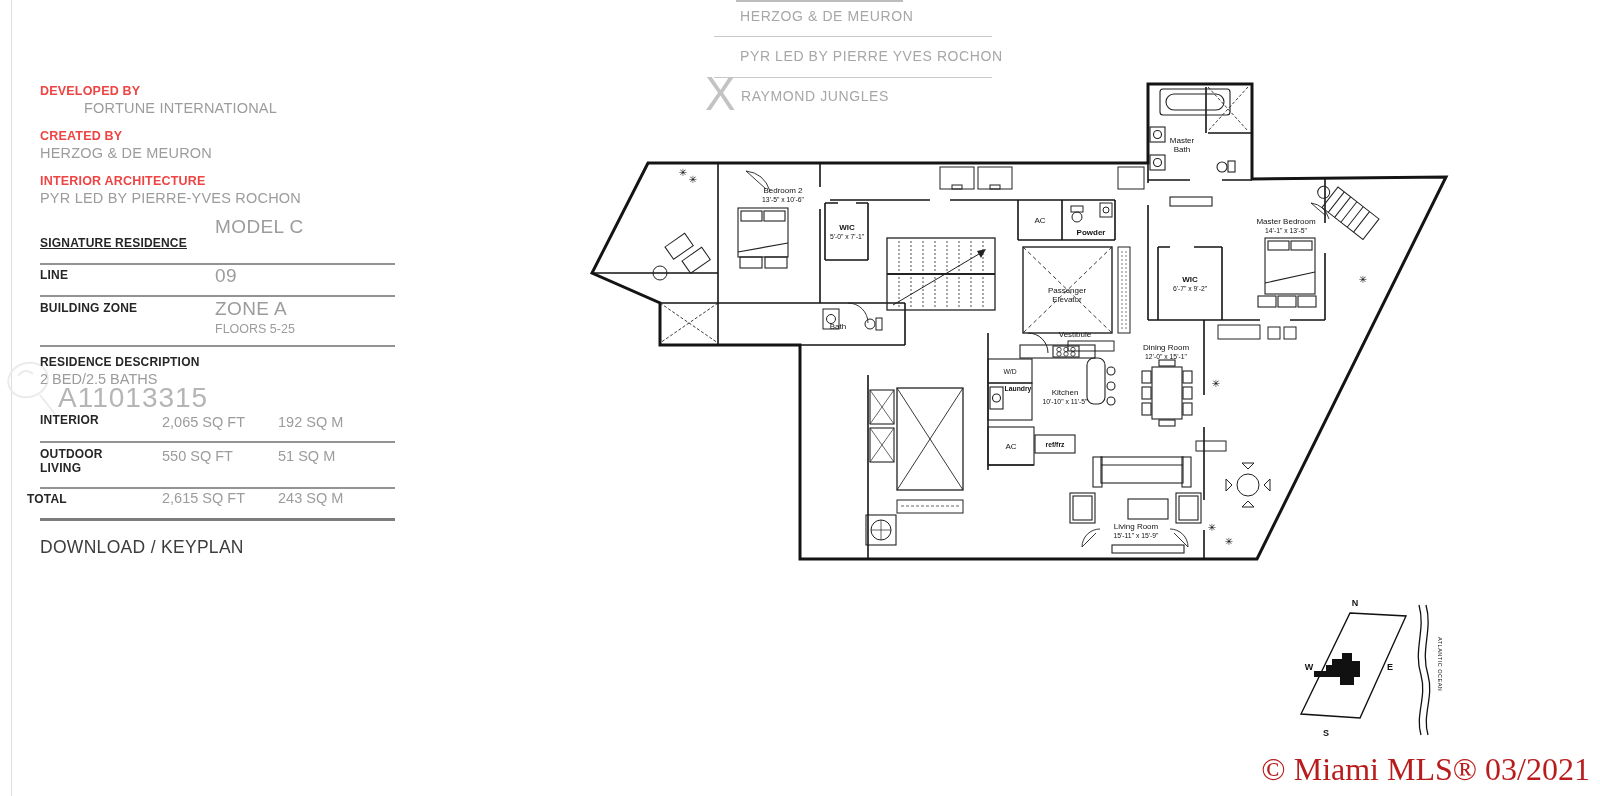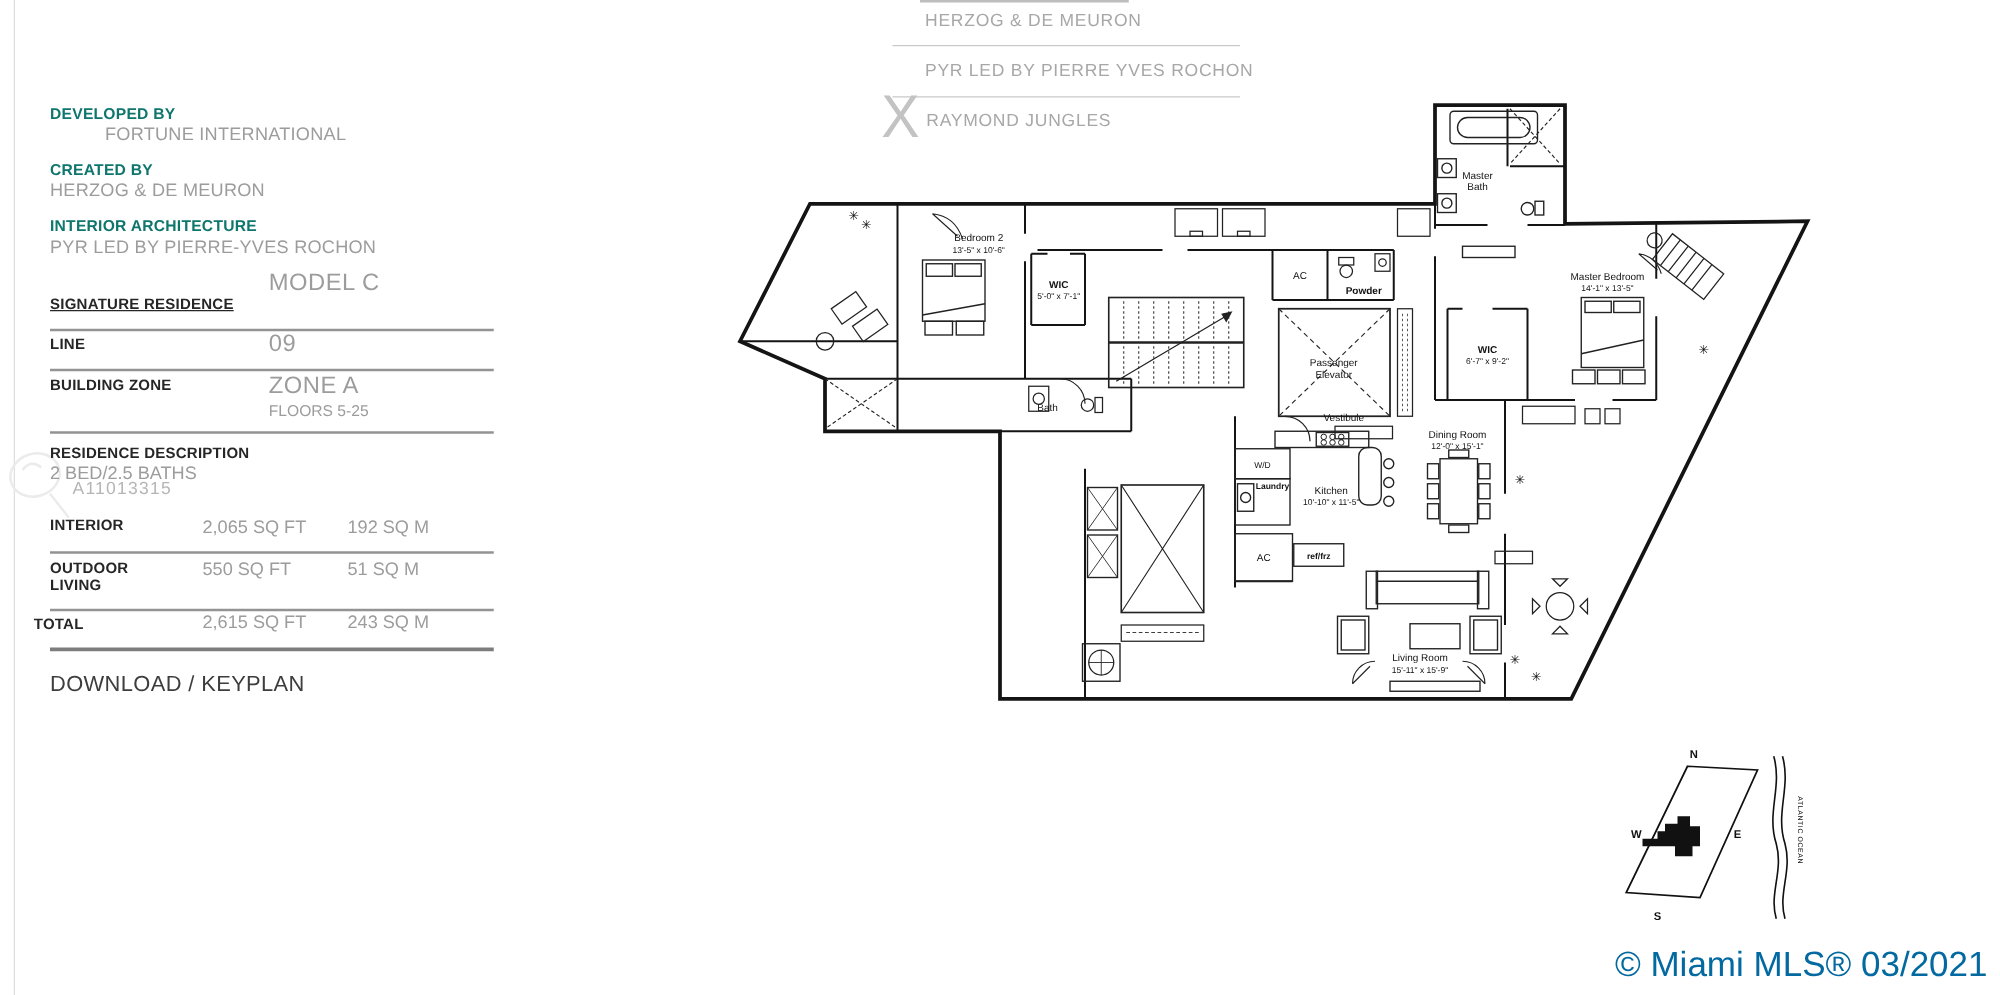--- a/index.html
+++ b/index.html
@@ -7,33 +7,33 @@
        font-family:"Liberation Sans", sans-serif;-webkit-font-smoothing:antialiased;}
   .abs{position:absolute;}
   
   .edge-line{left:11px;top:0;width:1px;height:796px;background:#dedede;}
   
   .tc-text{color:#a7a7a7;font-size:14px;letter-spacing:.6px;white-space:nowrap;}
   .tc-rule{height:1px;background:#c9c9c9;width:278px;left:714px;}
   .tc-rule0{height:2px;background:#bdbdbd;width:167px;left:736px;top:0;}
   .x-mark{color:#c3c3c3;font-size:46px;font-weight:300;line-height:1;transform:scaleY(1.05);}
   
-  .cr-label{color:#0f766e;font-size:12.5px;font-weight:bold;letter-spacing:.2px;white-space:nowrap;text-align:right;}
+  .cr-label{color:#ef4444;font-size:12.5px;font-weight:bold;letter-spacing:.2px;white-space:nowrap;text-align:right;}
   .cr-value{color:#9c9c9c;font-size:14.5px;letter-spacing:.2px;white-space:nowrap;}
   
   .sp-label{color:#262626;font-size:12px;font-weight:bold;letter-spacing:.2px;white-space:nowrap;}
   .sp-big{color:#9c9c9c;font-size:19px;letter-spacing:.4px;white-space:nowrap;}
   .sp-sub{color:#9c9c9c;font-size:12.5px;white-space:nowrap;text-align:center;}
   .sp-val{color:#9c9c9c;font-size:14.5px;white-space:nowrap;}
   .rule{height:1.5px;background:#939393;width:355px;left:40px;}
   .rule-heavy{height:2.5px;background:#7d7d7d;width:355px;left:40px;}
-  .mls-id{color:#b5b5b5;font-size:14px;letter-spacing:1px;}
+  .mls-id{color:#b5b5b5;font-size:28px;letter-spacing:1px;}
   .dl{color:#3d3d3d;font-size:17.5px;letter-spacing:.3px;white-space:nowrap;}
   .dl a{color:#3d3d3d;text-decoration:none;cursor:pointer;}
-  .copyright{color:#0369a1;font-size:28px;white-space:nowrap;right:10px;bottom:8px;}
+  .copyright{color:#b91c1c;font-size:32px;white-space:nowrap;right:10px;bottom:8px;font-family:Liberation Serif, serif;}
   
   svg text{font-family:"Liberation Sans", sans-serif;}
   .rm{font-size:8px;fill:#111;text-anchor:middle;}
   .rm2{font-size:6.8px;fill:#111;text-anchor:middle;}
   .rmb{font-weight:bold;}
   .kp-dir{font-size:9px;fill:#111;font-weight:bold;text-anchor:middle;}
   .kp-ocean{font-size:5.5px;fill:#111;letter-spacing:.5px;}
   .plant{font-size:10px;fill:#111;text-anchor:middle;}
 </style>
 </head>

